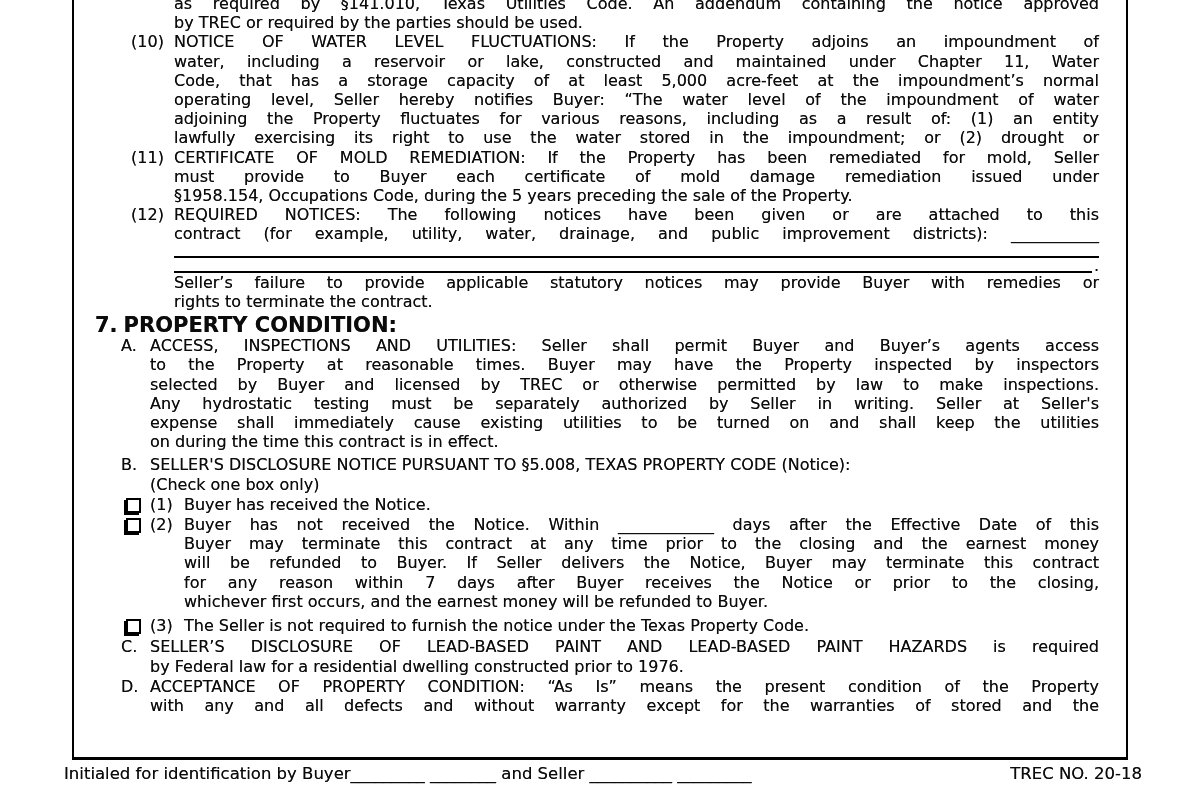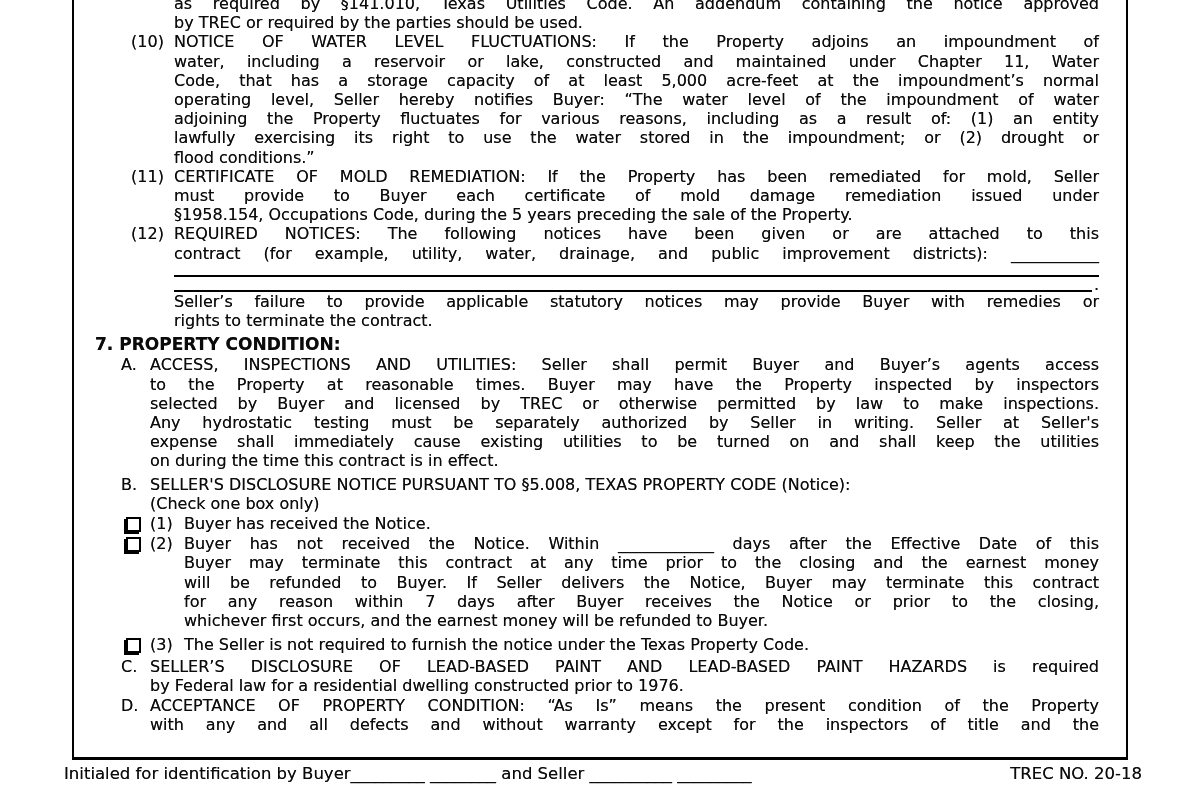--- a/index.html
+++ b/index.html
@@ -32,21 +32,21 @@
   .tline.just { text-align-last: justify; }
   .p-hang { margin-left: 100px; }
   .item { display: flex; margin-left: 47px; }
   .inum { flex: 0 0 53px; text-align: center; }
   .ibody { flex: 1; min-width: 0; }
   .rule { border-bottom: 2px solid #000; }
   .rule1 { height: 12px; margin-bottom: 0; }
   .rule-row { display: flex; align-items: flex-end; height: 15px; }
   .rule-row .rule-flex { flex: 1; height: 13px; }
   .rule-row .period { line-height: 14px; margin-left: 2px; }
-  .sec7 { margin: 5px 0 0 21px; font-weight: bold; font-size: 17px; }
+  .sec7 { margin: 5px 0 0 21px; font-weight: bold; font-size: 21px; }
   .sec7 .secnum { margin-right: 6px; }
   .sub { display: flex; margin-left: 47px; }
   .slet { flex: 0 0 29px; }
   .sbody { flex: 1; min-width: 0; }
   .cb-row { display: flex; margin-left: 49px; }
   .cbox {
     flex: 0 0 auto;
     width: 11px; height: 11px;
     border: 2px solid #000;
     box-shadow: -2px 2px 0 0 #000;
@@ -85,21 +85,20 @@
 
     <div class="item">
       <div class="inum">(10)</div>
       <div class="ibody">
           <div class="tline just">NOTICE OF WATER LEVEL FLUCTUATIONS: If the Property adjoins an impoundment of</div>
           <div class="tline just">water, including a reservoir or lake, constructed and maintained under Chapter 11, Water</div>
           <div class="tline just">Code, that has a storage capacity of at least 5,000 acre-feet at the impoundment’s normal</div>
           <div class="tline just">operating level, Seller hereby notifies Buyer: “The water level of the impoundment of water</div>
           <div class="tline just">adjoining the Property fluctuates for various reasons, including as a result of: (1) an entity</div>
           <div class="tline just">lawfully exercising its right to use the water stored in the impoundment; or (2) drought or</div>
-          <div class="tline">flood conditions.”</div>
         </div>
     </div>
 
     <div class="item">
       <div class="inum">(11)</div>
       <div class="ibody">
           <div class="tline just">CERTIFICATE OF MOLD REMEDIATION:  If the Property has been remediated for mold, Seller</div>
           <div class="tline just">must provide to Buyer each certificate of mold damage remediation issued under</div>
           <div class="tline">§1958.154, Occupations Code, during the 5 years preceding the sale of the Property.</div>
         </div>
@@ -181,21 +180,21 @@
       <div class="sbody">
           <div class="tline just">SELLER’S DISCLOSURE OF LEAD-BASED PAINT AND LEAD-BASED PAINT HAZARDS is required</div>
           <div class="tline">by Federal law for a residential dwelling constructed prior to  1976.</div>
         </div>
     </div>
 
     <div class="sub" id="itemD">
       <div class="slet">D.</div>
       <div class="sbody">
           <div class="tline just">ACCEPTANCE OF PROPERTY CONDITION: “As Is” means the present condition of the Property</div>
-          <div class="tline just">with any and all defects and without warranty except for the inspectors of title and the</div>
+          <div class="tline just">with any and all defects and without warranty except for the warranties of stored and the</div>
         </div>
     </div>
 
   </div>
 </div>
 
 <div class="footer">
   <span>Initialed for identification by Buyer_________ ________ and Seller __________ _________</span>
   <span>TREC NO. 20-18</span>
 </div>

